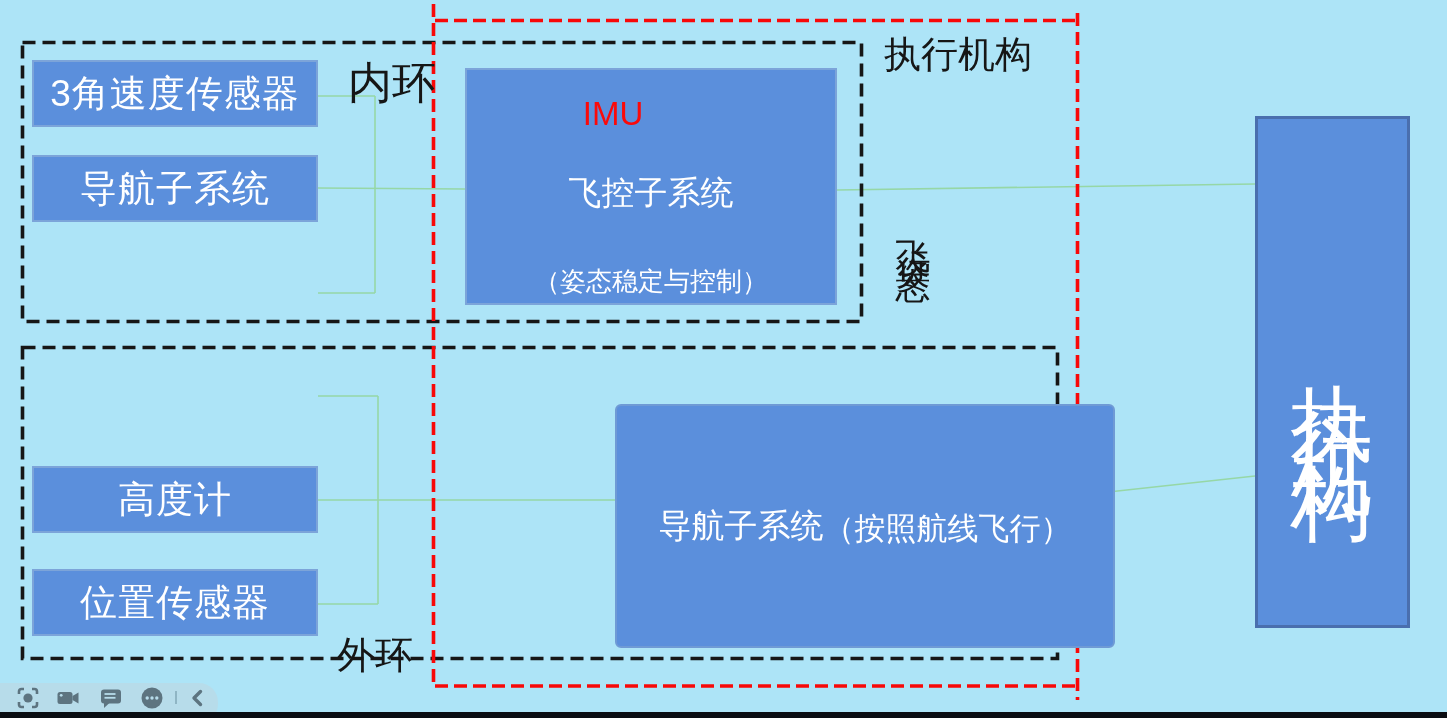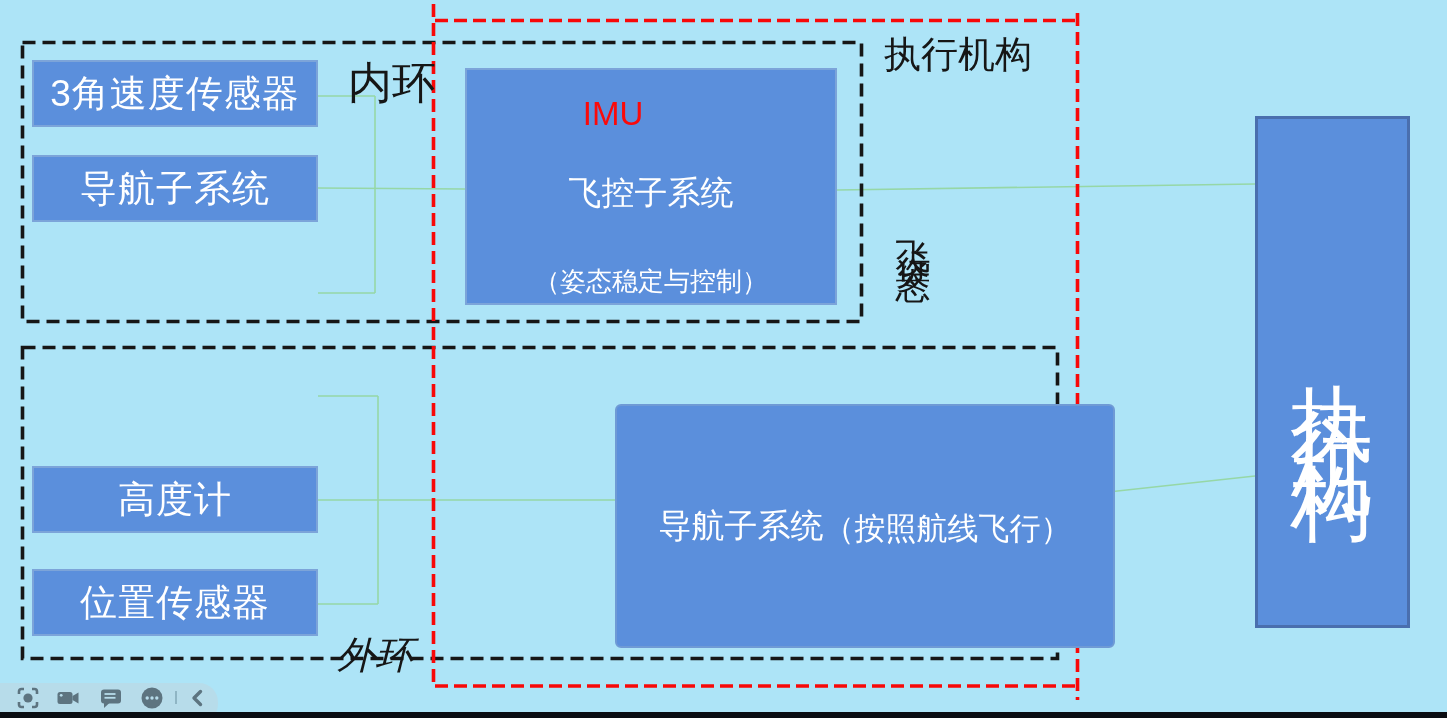--- a/index.html
+++ b/index.html
@@ -23,21 +23,21 @@
     flex-direction:row;border-color:#6F9AD5;}
   #nav-box .l1{font-size:33px;line-height:42px;}
   #nav-box .l2{font-size:31px;line-height:42px;margin-top:6px;text-align:center;}
   #actuator-box{left:1255px;top:116px;width:155px;height:512px;border:3px solid #4A6FAE;}
   #actuator-box .vtext{
     writing-mode:vertical-rl;text-orientation:upright;
     font-size:82px;letter-spacing:27px;line-height:155px;color:#fff;
   }
   .diagram-label{position:absolute;z-index:2;color:#161616;white-space:nowrap;}
   #inner-loop-label{left:348px;top:54px;font-size:44px;}
-  #outer-loop-label{left:337px;top:630px;font-size:38px;font-style:italic;}
+  #outer-loop-label{left:337px;top:630px;font-size:38px;}
   #computer-label{left:884px;top:30px;font-size:37px;}
   #attitude-label{
     left:889px;top:212px;font-size:35px;
     writing-mode:vertical-rl;text-orientation:upright;letter-spacing:9px;
   }
   
   #toolbar-pill{
     position:absolute;z-index:3;left:-24px;top:683px;width:242px;height:40px;
     background:#B7DCEA;border-radius:0 19px 19px 0;
   }

